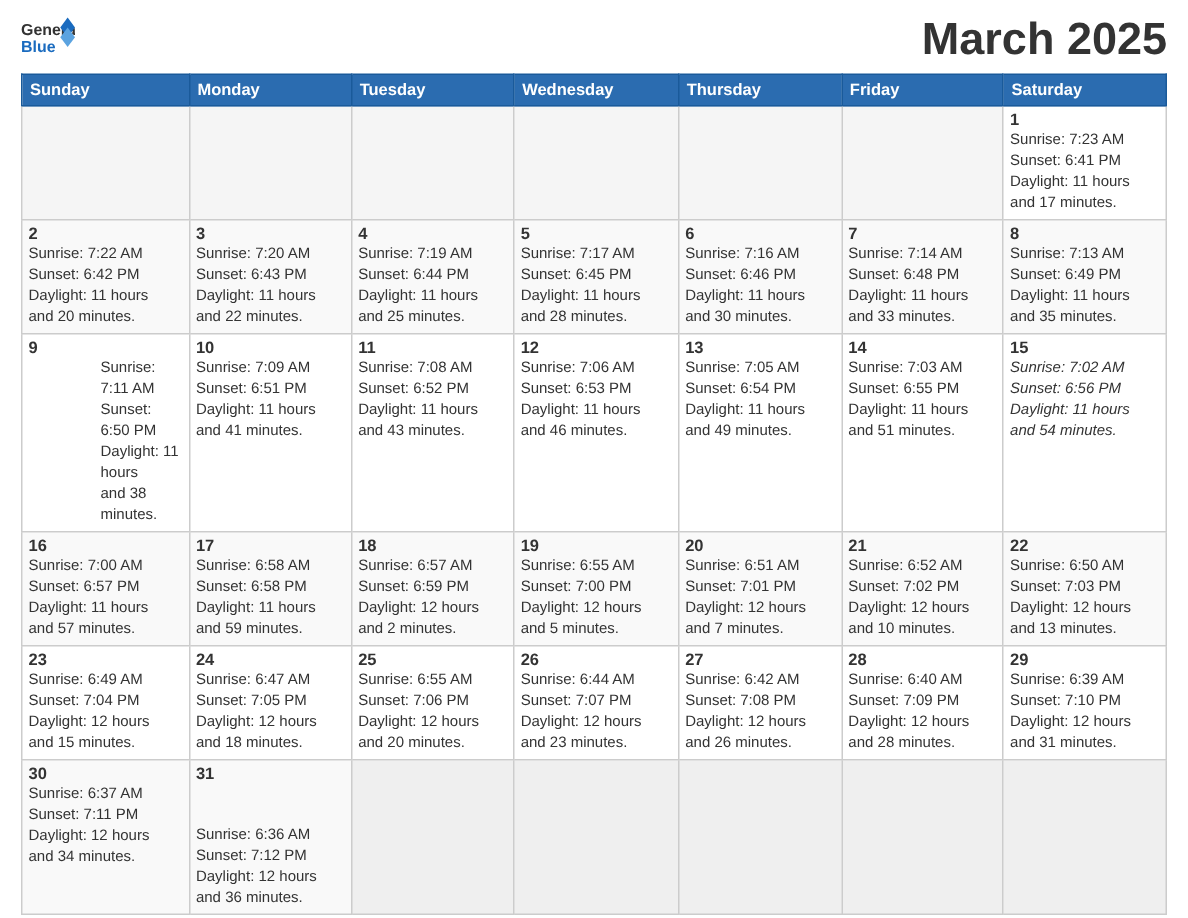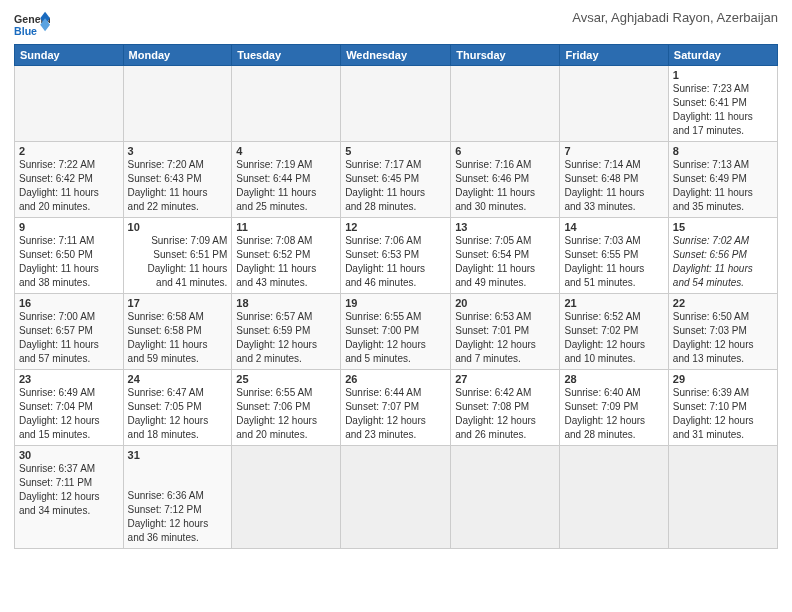--- a/index.html
+++ b/index.html
@@ -97,21 +97,21 @@
   <div class="header">
     <div class="logo">
       <svg class="logo-icon" viewBox="0 0 44 34" xmlns="http://www.w3.org/2000/svg">
         <text x="0" y="16" font-size="13" font-weight="bold" fill="#333" font-family="Arial">General</text>
         <text x="0" y="30" font-size="13" font-weight="bold" fill="#1a6bbf" font-family="Arial">Blue</text>
         <polygon points="38,2 44,10 38,18 32,10" fill="#1a6bbf"></polygon>
         <polygon points="38,10 44,18 38,26 32,18" fill="#5ba3e0"></polygon>
       </svg>
     </div>
     <div class="title-block">
-      <div class="subtitle">Avsar, Aghjabadi Rayon, Azerbaijan</div>
+      <div class="month-title">March 2025</div>
     </div>
   </div>
 
   <table class="calendar">
     <thead>
       <tr>
       <th>Sunday</th>
           <th>Monday</th>
           <th>Tuesday</th>
           <th>Wednesday</th>
@@ -183,28 +183,28 @@
             <span class="day-number">8</span>
             <div class="day-info" style="white-space: pre-line;">Sunrise: 7:13 AM
 Sunset: 6:49 PM
 Daylight: 11 hours
 and 35 minutes.</div>
           </td>
         </tr>
         <tr>
           <td>
             <span class="day-number">9</span>
-            <div class="day-info" style="white-space: pre-line;">Sunrise: 7:11 AM
+            <div class="day-info" style="white-space: pre-line; margin-left: 48px;">Sunrise: 7:11 AM
 Sunset: 6:50 PM
 Daylight: 11 hours
 and 38 minutes.</div>
           </td>
           <td>
             <span class="day-number">10</span>
-            <div class="day-info" style="white-space: pre-line; text-align: right;">Sunrise: 7:09 AM
+            <div class="day-info" style="white-space: pre-line;">Sunrise: 7:09 AM
 Sunset: 6:51 PM
 Daylight: 11 hours
 and 41 minutes.</div>
           </td>
           <td>
             <span class="day-number">11</span>
             <div class="day-info" style="white-space: pre-line;">Sunrise: 7:08 AM
 Sunset: 6:52 PM
 Daylight: 11 hours
 and 43 minutes.</div>
@@ -262,21 +262,21 @@
           </td>
           <td>
             <span class="day-number">19</span>
             <div class="day-info" style="white-space: pre-line;">Sunrise: 6:55 AM
 Sunset: 7:00 PM
 Daylight: 12 hours
 and 5 minutes.</div>
           </td>
           <td>
             <span class="day-number">20</span>
-            <div class="day-info" style="white-space: pre-line;">Sunrise: 6:53 AM
+            <div class="day-info" style="white-space: pre-line;">Sunrise: 6:51 AM
 Sunset: 7:01 PM
 Daylight: 12 hours
 and 7 minutes.</div>
           </td>
           <td>
             <span class="day-number">21</span>
             <div class="day-info" style="white-space: pre-line;">Sunrise: 6:52 AM
 Sunset: 7:02 PM
 Daylight: 12 hours
 and 10 minutes.</div>

